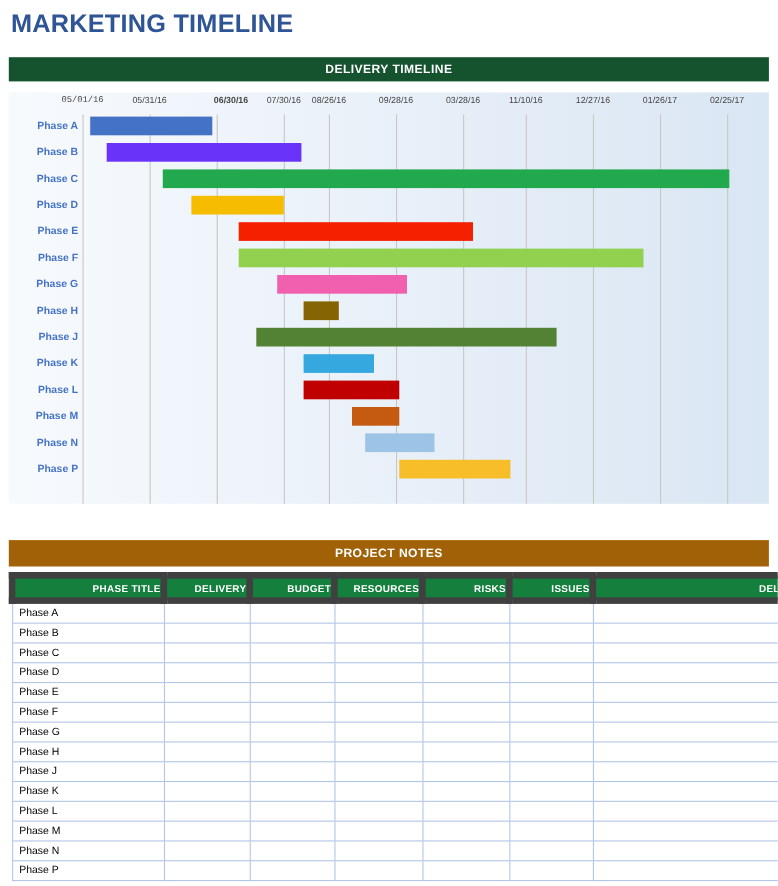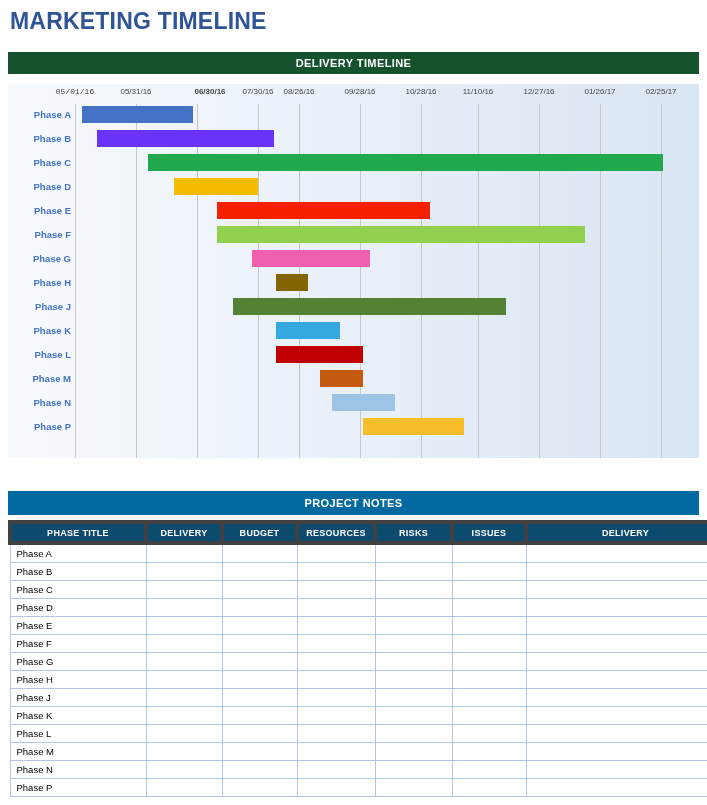--- a/index.html
+++ b/index.html
@@ -88,44 +88,44 @@
   
   #notes-panel {
     position: absolute;
     left: 8px;
     top: 491px;
     width: 691px;
   }
   #notes-banner {
     width: 691px;
     height: 24px;
-    background: #0369a1;
+    background: #a16207;
     color: #ffffff;
     font-size: 11px;
     font-weight: bold;
     letter-spacing: 0.4px;
     display: flex;
     align-items: center;
     justify-content: center;
   }
   #notes-table {
     border-collapse: collapse;
     width: 687px;
     margin-top: 5px;
     table-layout: fixed;
   }
   #notes-table th {
-    background: #0c4a6e;
+    background: #15803d;
     color: #ffffff;
     font-size: 9px;
     font-weight: bold;
     letter-spacing: 0.3px;
     height: 17px;
-    border: 4px solid #404040;
-    text-align: center;
+    border: 6px solid #404040;
+    text-align: right;
     padding: 0;
   }
   #notes-table td {
     height: 17px;
     border: 1px solid #B4C6E7;
     font-size: 9.5px;
     color: #000000;
     padding: 0 0 0 6px;
     background: #ffffff;
   }
@@ -150,21 +150,21 @@
   </div>
 
   <div id="chart-area">
 
   <div class="axis-label" style="left: 67px; font-family: Liberation Mono, monospace;">05/01/16</div>
       <div class="axis-label" style="left: 128px;">05/31/16</div>
       <div class="axis-label" style="left: 202px; font-weight: bold;">06/30/16</div>
       <div class="axis-label" style="left: 250px;">07/30/16</div>
       <div class="axis-label" style="left: 291px;">08/26/16</div>
       <div class="axis-label" style="left: 352px;">09/28/16</div>
-      <div class="axis-label" style="left: 413px;">10/28/16</div>
+      <div class="axis-label" style="left: 413px;">03/28/16</div>
       <div class="axis-label" style="left: 470px;">11/10/16</div>
       <div class="axis-label" style="left: 531px;">12/27/16</div>
       <div class="axis-label" style="left: 592px;">01/26/17</div>
       <div class="axis-label" style="left: 653px;">02/25/17</div>
       <div class="gridline" style="left: 67px; background: rgb(200, 200, 192);"></div>
       <div class="gridline" style="left: 128px; background: rgb(200, 200, 192);"></div>
       <div class="gridline" style="left: 189px; background: rgb(200, 200, 192);"></div>
       <div class="gridline" style="left: 250px; background: rgb(200, 200, 192);"></div>
       <div class="gridline" style="left: 291px; background: rgb(200, 200, 192);"></div>
       <div class="gridline" style="left: 352px; background: rgb(200, 200, 192);"></div>

